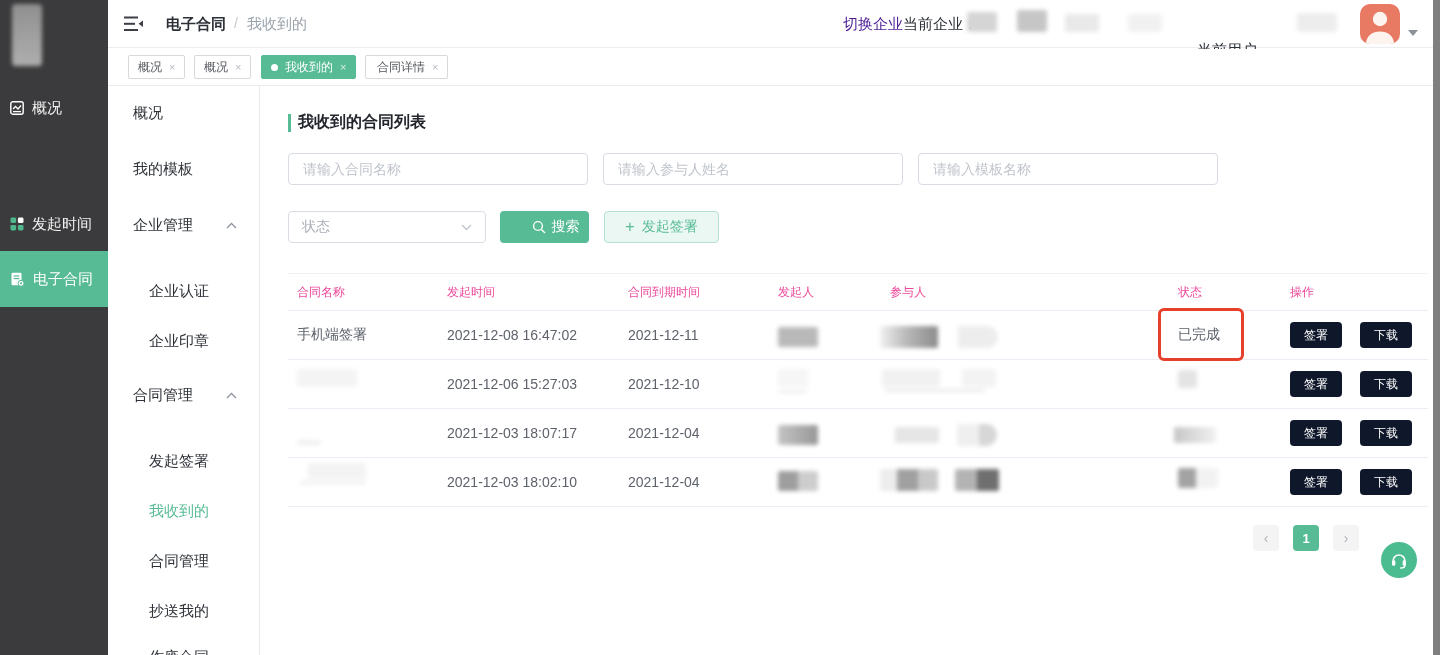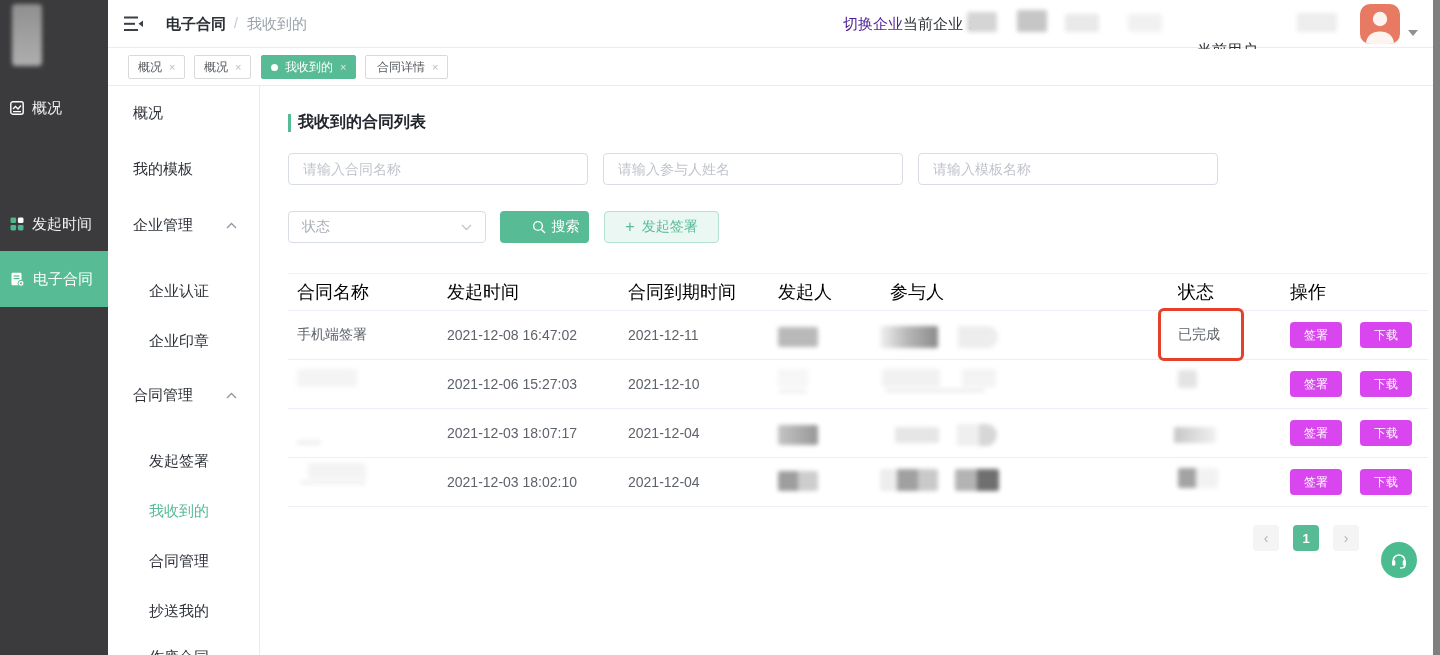--- a/index.html
+++ b/index.html
@@ -41,26 +41,26 @@
             box-sizing:border-box;display:flex;align-items:center;justify-content:space-between;
             padding:0 13px;font-size:14px;color:#a9aeb6;cursor:pointer;background:#fff;}
   .btn-search{position:absolute;left:500px;top:211px;width:89px;height:32px;background:#57bb95;border:none;border-radius:4px;
               color:#fff;font-size:14px;display:flex;align-items:center;justify-content:center;gap:6px;cursor:pointer;
               font-family:"Liberation Sans","DejaVu Sans",sans-serif;padding-left:28px;}
   .btn-initiate{position:absolute;left:604px;top:211px;width:115px;height:32px;background:#eaf7f2;border:1px solid #b5e2cf;
                 border-radius:4px;color:#57bb95;font-size:14px;display:flex;align-items:center;justify-content:center;gap:7px;
                 cursor:pointer;box-sizing:border-box;font-family:"Liberation Sans","DejaVu Sans",sans-serif;}
   
   .thead{position:absolute;left:288px;top:273px;width:1140px;height:38px;border-top:1px solid #f1f2f5;border-bottom:1px solid #ebeef5;box-sizing:border-box;}
-  .th{position:absolute;top:50%;transform:translateY(-50%);font-size:18px;color:#000000;white-space:nowrap;text-align:right;}
+  .th{position:absolute;top:50%;transform:translateY(-50%);font-size:12px;color:#ec4899;white-space:nowrap;text-align:right;}
   .trow{position:absolute;left:288px;width:1140px;height:49px;border-bottom:1px solid #ebeef5;box-sizing:border-box;}
   .tc{position:absolute;top:50%;transform:translateY(-50%);font-size:14px;color:#5d626b;white-space:nowrap;}
   .c1{left:9px;} .c2{left:159px;} .c3{left:340px;} .c4{left:490px;} .c5{left:602px;} .c6{left:890px;} .c7{left:1002px;}
   .act{position:absolute;top:50%;transform:translateY(-50%);width:52px;height:26px;border:none;border-radius:4px;
-       background:#d946ef;color:#fff;font-size:12px;cursor:pointer;
+       background:#0f172a;color:#fff;font-size:12px;cursor:pointer;
        font-family:"Liberation Sans","DejaVu Sans",sans-serif;}
   .act.sign{left:1002px;} .act.dl{left:1072px;}
   .blob{position:absolute;filter:blur(2px);border-radius:2px;}
   
   .red-box{position:absolute;left:1158px;top:308px;width:86px;height:53px;border:3px solid #e7402a;border-radius:6px;box-sizing:border-box;z-index:6;pointer-events:none;}
   
   .pg{position:absolute;top:525px;width:26px;height:26px;border-radius:4px;background:#f4f4f5;color:#aeb1b7;
       display:flex;align-items:center;justify-content:center;font-size:14px;cursor:pointer;}
   .pg.cur{background:#57bb95;color:#fff;font-size:13px;font-weight:700;}
   

